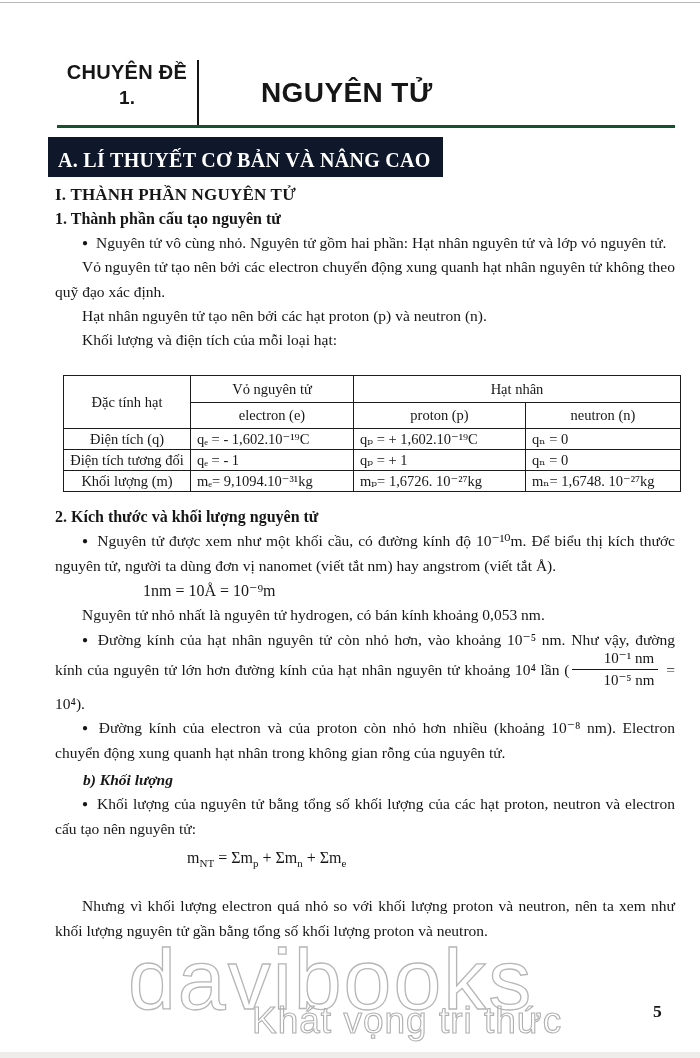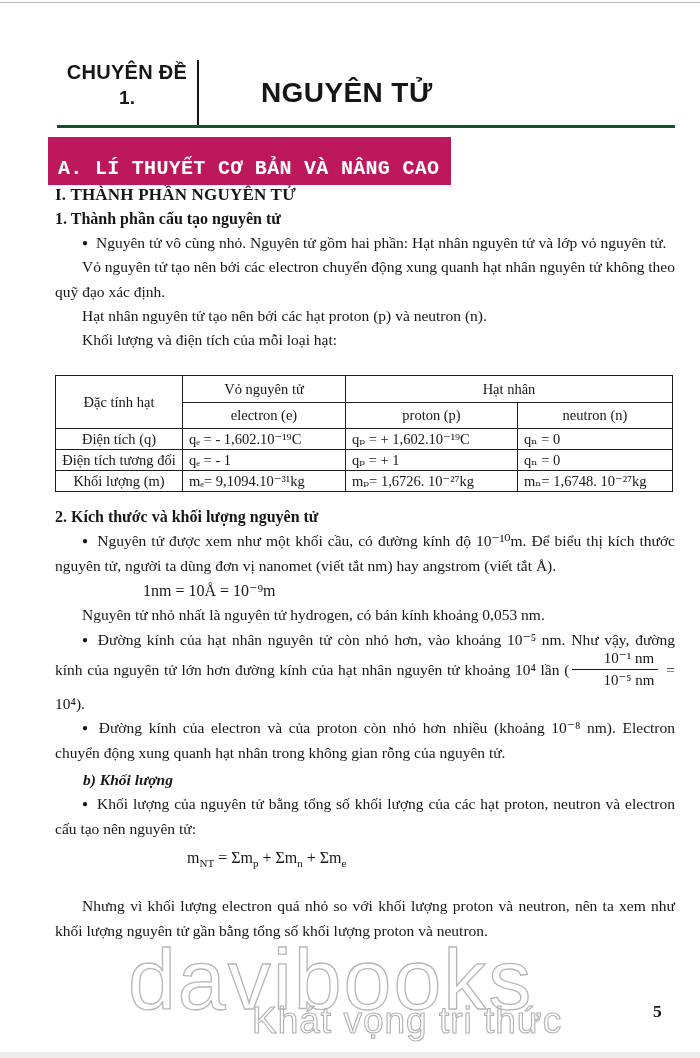--- a/index.html
+++ b/index.html
@@ -14,22 +14,22 @@
   .chapter-header{position:absolute;left:57px;top:60px;width:618px;height:65px;
     border-bottom:3px solid #14532d;display:flex;
     font-family:"Liberation Sans","DejaVu Sans",sans-serif;font-weight:bold;}
   .ch-left{width:140px;text-align:center;}
   .ch-label{font-size:20px;margin-top:1px;letter-spacing:0.3px;}
   .ch-num{font-size:19px;margin-top:3px;}
   .ch-divider{width:2px;background:#141414;height:65px;}
   .ch-title{flex:1;display:flex;align-items:center;padding-left:62px;font-size:28px;letter-spacing:0.4px;}
 
   
-  .banner{position:absolute;left:48px;top:137px;background:#be185d;color:#ffffff;
-    font-weight:bold;font-size:20px;padding:20px 12px 5px 10px;letter-spacing:0.3px;font-family:Liberation Mono, monospace;}
+  .banner{position:absolute;left:48px;top:137px;background:#0f172a;color:#ffffff;
+    font-weight:bold;font-size:20px;padding:12px 12px 5px 10px;letter-spacing:0.3px;}
 
   
   .blk{position:absolute;left:55px;width:620px;text-align:justify;font-size:15.5px;line-height:24.3px;}
   #blk1{top:182px;}
   #blk2{top:504px;line-height:24.5px;}
   .h-main{font-size:17px;font-weight:bold;text-align:left;line-height:25px;letter-spacing:0.2px;margin:0;}
   .h-sub{font-size:16px;font-weight:bold;text-align:left;line-height:24px;margin:0;}
   .h-sub2{font-size:16px;font-weight:bold;text-align:left;line-height:25px;margin:0;}
   .h-italic{font-size:15.5px;font-weight:bold;font-style:italic;text-align:left;line-height:25px;margin:0 0 0 28px;}
   .para{margin:0;text-indent:27px;}
@@ -41,21 +41,21 @@
   #heading-b-mass{margin-top:2px;}
   sub{font-size:11px;}
 
   
   .frac{display:inline-block;vertical-align:middle;text-align:center;line-height:1.15;
     margin:0 3px;position:relative;top:-2px;font-size:15px;}
   .frac .num{display:block;padding:0 4px 2px;border-bottom:1.4px solid #161616;}
   .frac .den{display:block;padding:2px 4px 0;}
 
   
-  .ptable{position:absolute;left:55px;top:375px;border-collapse:collapse;table-layout:fixed;
+  .ptable{position:absolute;left:63px;top:375px;border-collapse:collapse;table-layout:fixed;
     font-size:14.5px;}
   .ptable th,.ptable td{border:1px solid #1c1c1c;padding:1px 6px;font-weight:normal;}
   .ptable th{text-align:center;}
   .ptable td.lbl{text-align:center;}
   .ptable td.val{text-align:left;}
   .ptable tr{height:21px;}
   .ptable tr.hr1{height:27px;}
   .ptable tr.hr2{height:26px;}
 
   

